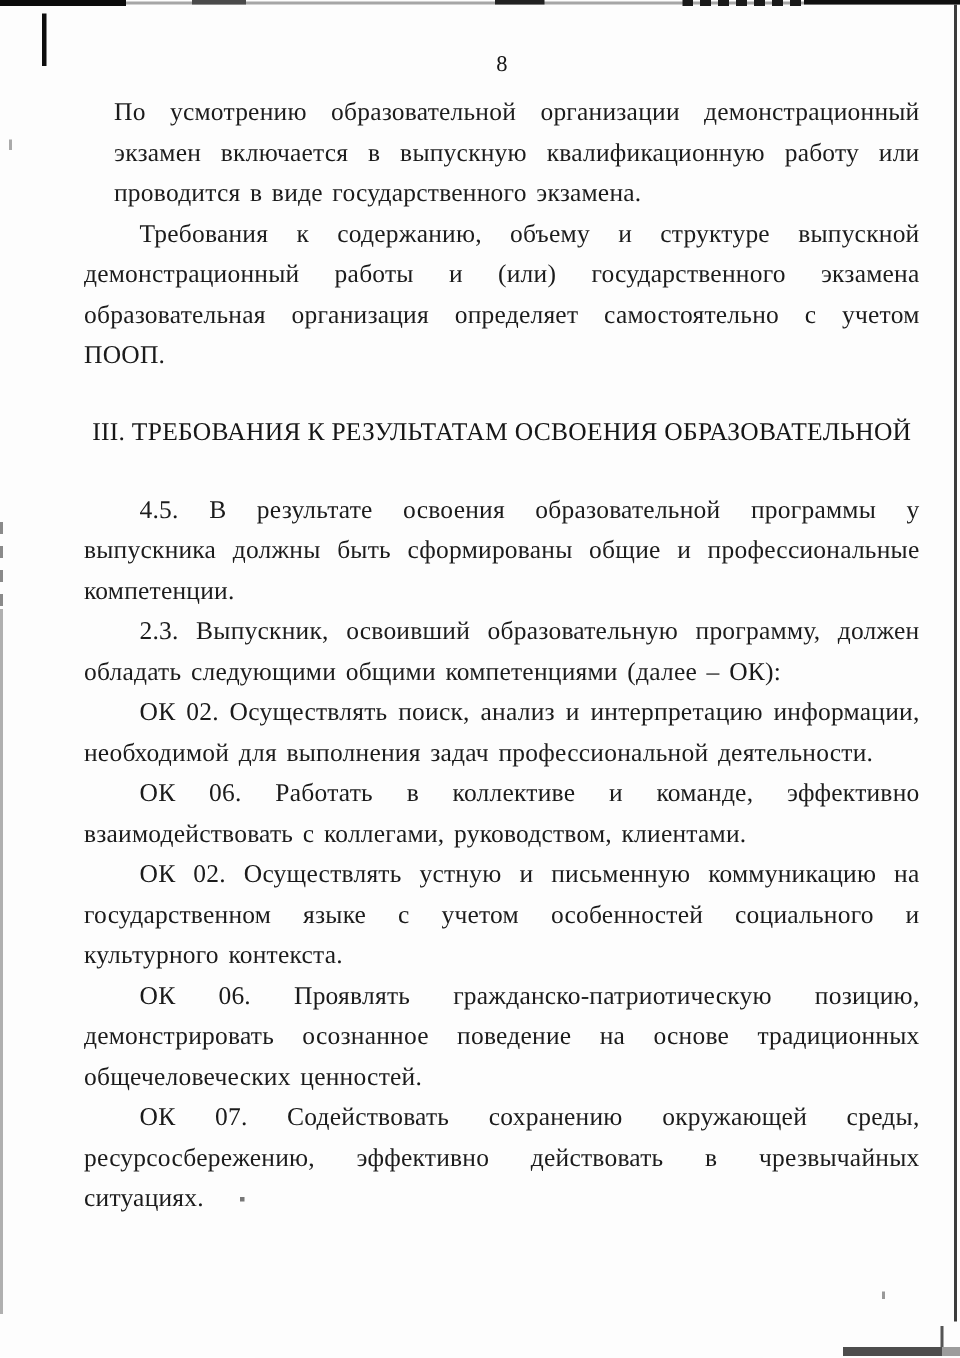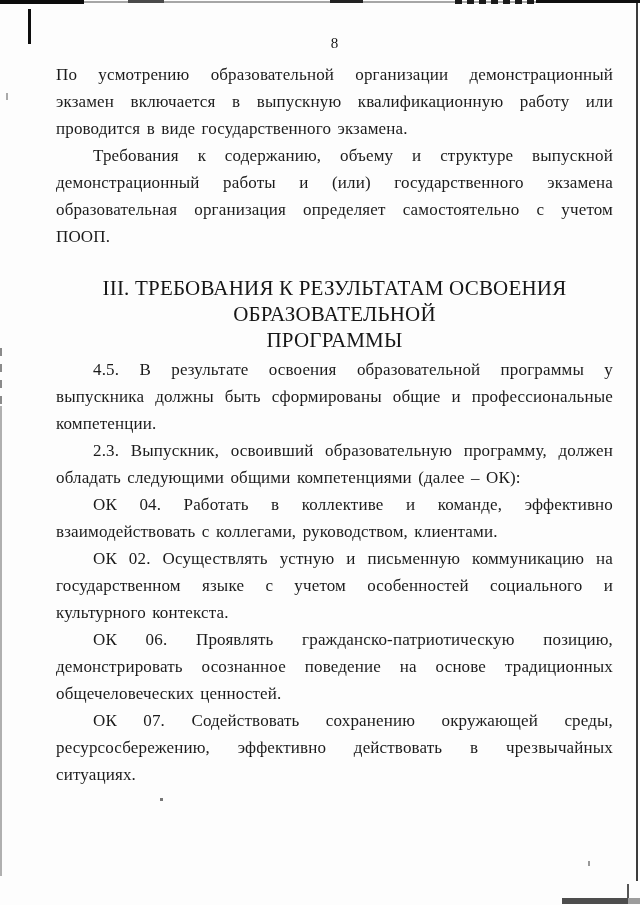--- a/index.html
+++ b/index.html
@@ -38,25 +38,26 @@
     font-size: 17px;
     line-height: 27px;
     text-align: justify;
     text-indent: 37px;
     letter-spacing: 0.15px;
     word-spacing: 2px;
     color: #1b1b1b;
   }
   .para.no-indent {
     text-indent: 0;
+    margin-left: 20px;
   }
   .section-heading {
-    margin: 25px 0 3px 0;
+    margin: 25px 0 25px 0;
     text-align: center;
-    font-size: 21px;
+    font-size: 17px;
     line-height: 26px;
     letter-spacing: 0.2px;
     color: #161616;
   }
   .section-heading .hline {
     display: block;
   }
   .footer-code {
     position: absolute;
     left: 48px;
@@ -111,31 +112,31 @@
   <div class="content">
 
     <div class="page-number">8</div>
 
     <p class="para no-indent">По усмотрению образовательной организации демонстрационный экзамен включается в выпускную квалификационную работу или проводится в виде государственного экзамена.</p>
 
     <p class="para">Требования к содержанию, объему и структуре выпускной демонстрационный работы и (или) государственного экзамена образовательная организация определяет самостоятельно с учетом ПООП.</p>
 
     <div class="section-heading">
       <span class="hline">III. ТРЕБОВАНИЯ К РЕЗУЛЬТАТАМ ОСВОЕНИЯ ОБРАЗОВАТЕЛЬНОЙ</span>
-      <span class="hline">ПРОГРАММЫ</span>
     </div>
 
     <p class="para">4.5. В результате освоения образовательной программы у выпускника должны быть сформированы общие и профессиональные компетенции.</p>
 
     <p class="para">2.3. Выпускник, освоивший образовательную программу, должен обладать следующими общими компетенциями (далее – ОК):</p>
 
 
+    <p class="para">ОК 02. Осуществлять поиск, анализ и интерпретацию информации, необходимой для выполнения задач профессиональной деятельности.</p>
 
 
-    <p class="para">ОК 04. Работать в коллективе и команде, эффективно взаимодействовать с коллегами, руководством, клиентами.</p>
+    <p class="para">ОК 06. Работать в коллективе и команде, эффективно взаимодействовать с коллегами, руководством, клиентами.</p>
 
     <p class="para">ОК 02. Осуществлять устную и письменную коммуникацию на государственном языке с учетом особенностей социального и культурного контекста.</p>
 
     <p class="para">ОК 06. Проявлять гражданско-патриотическую позицию, демонстрировать осознанное поведение на основе традиционных общечеловеческих ценностей.</p>
 
     <p class="para">ОК 07. Содействовать сохранению окружающей среды, ресурсосбережению, эффективно действовать в чрезвычайных ситуациях.</p>
 
   </div>
 
   <div class="footer-code">ФГОС СПО - 06</div>

